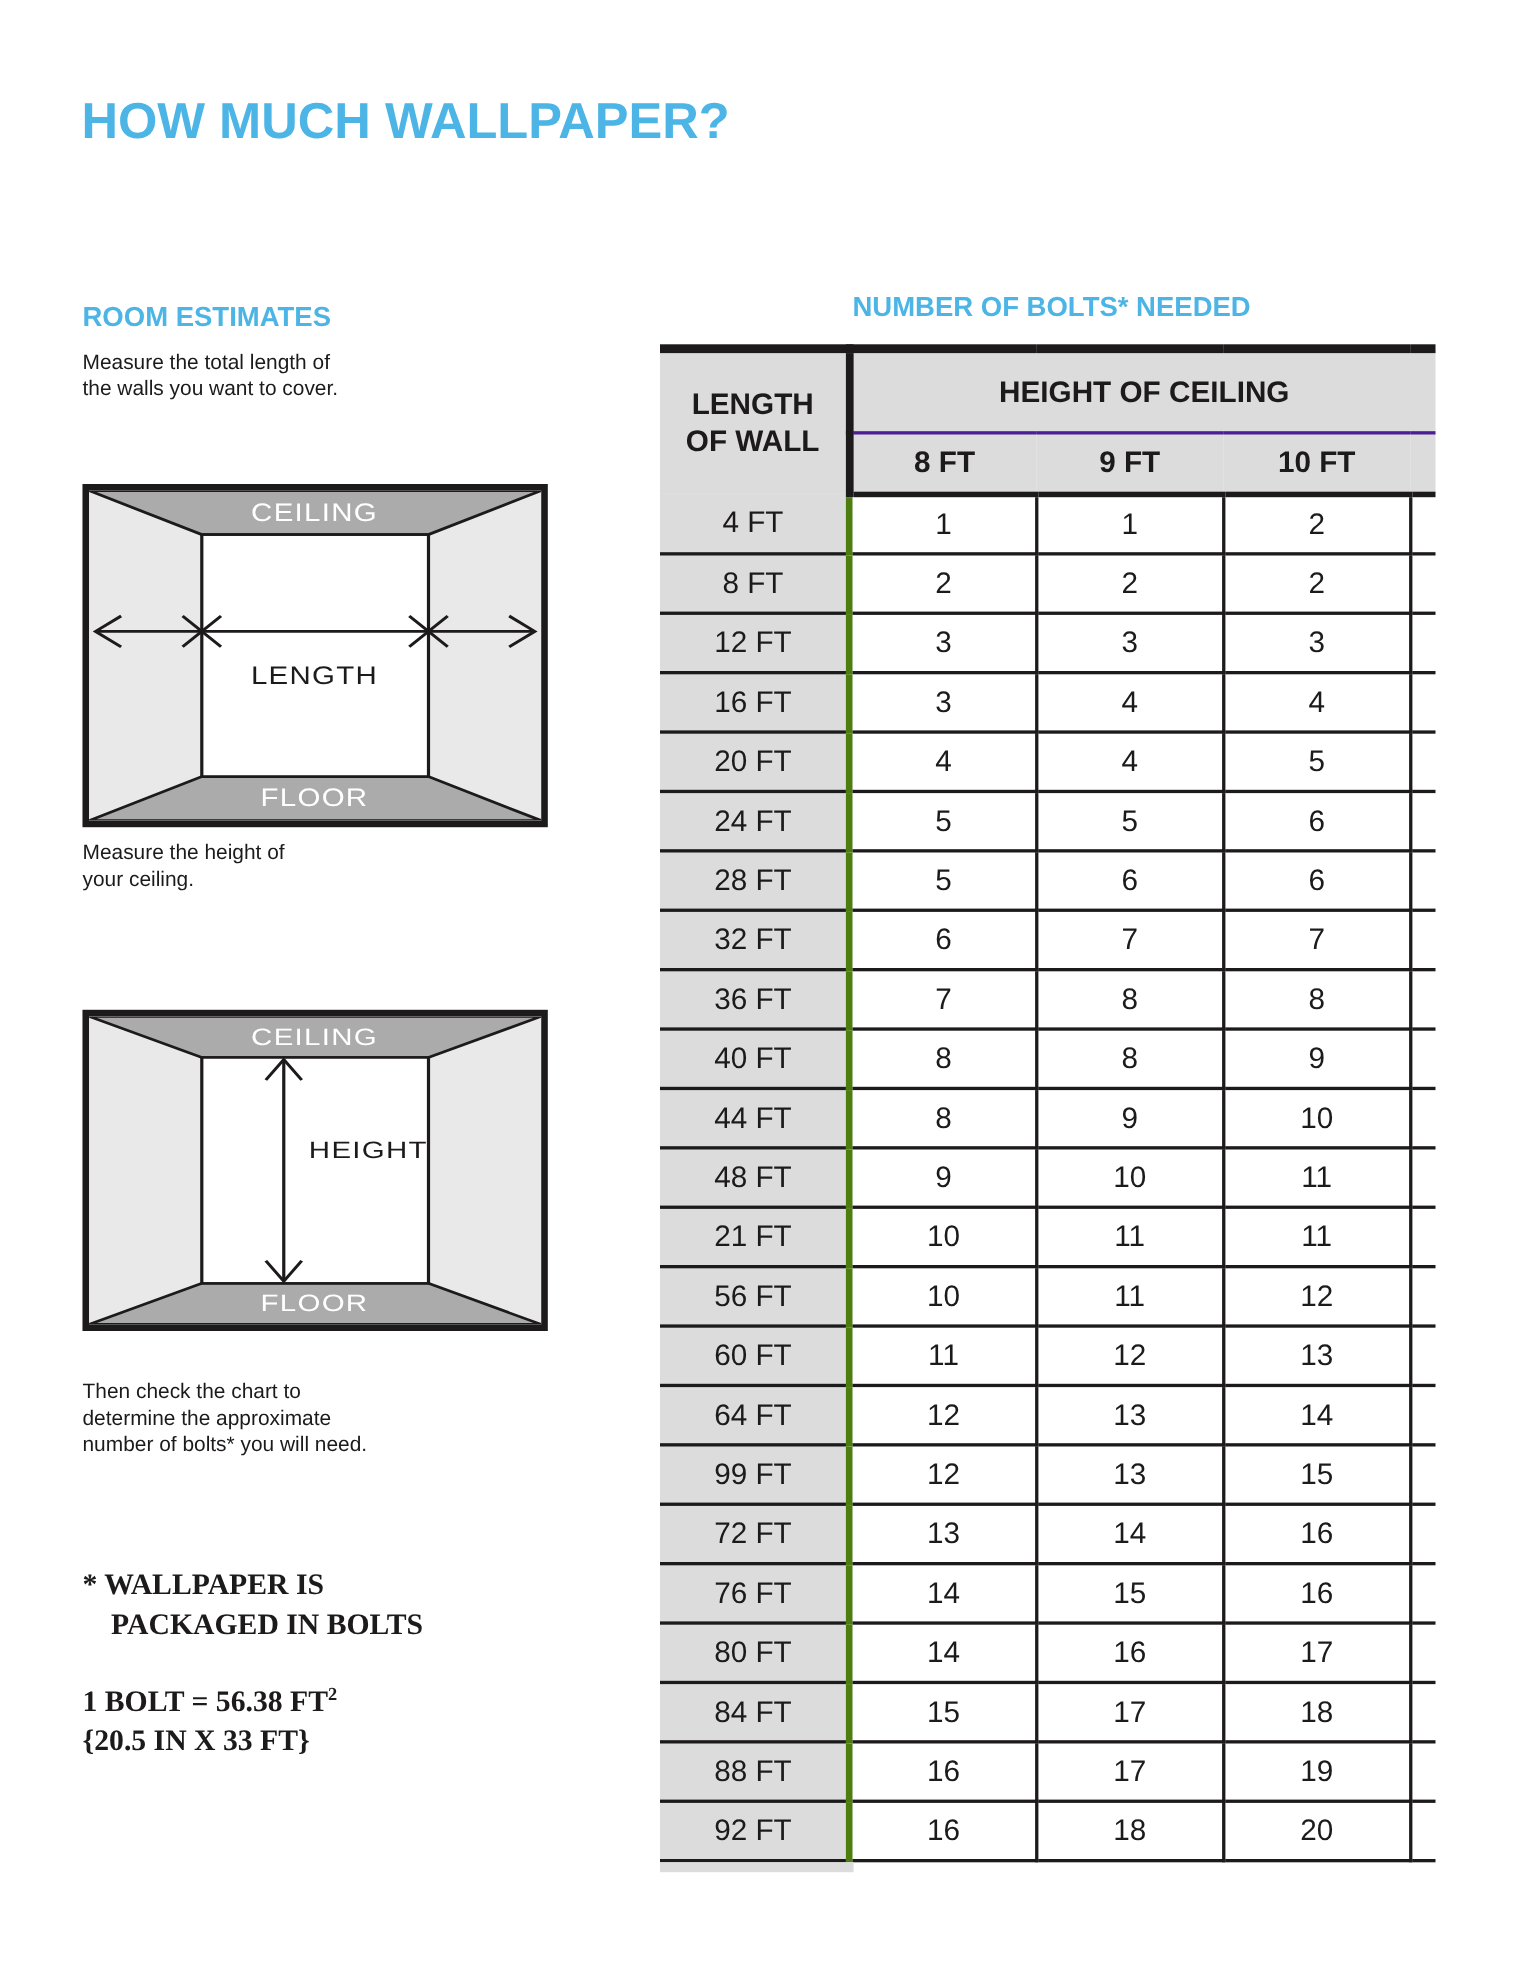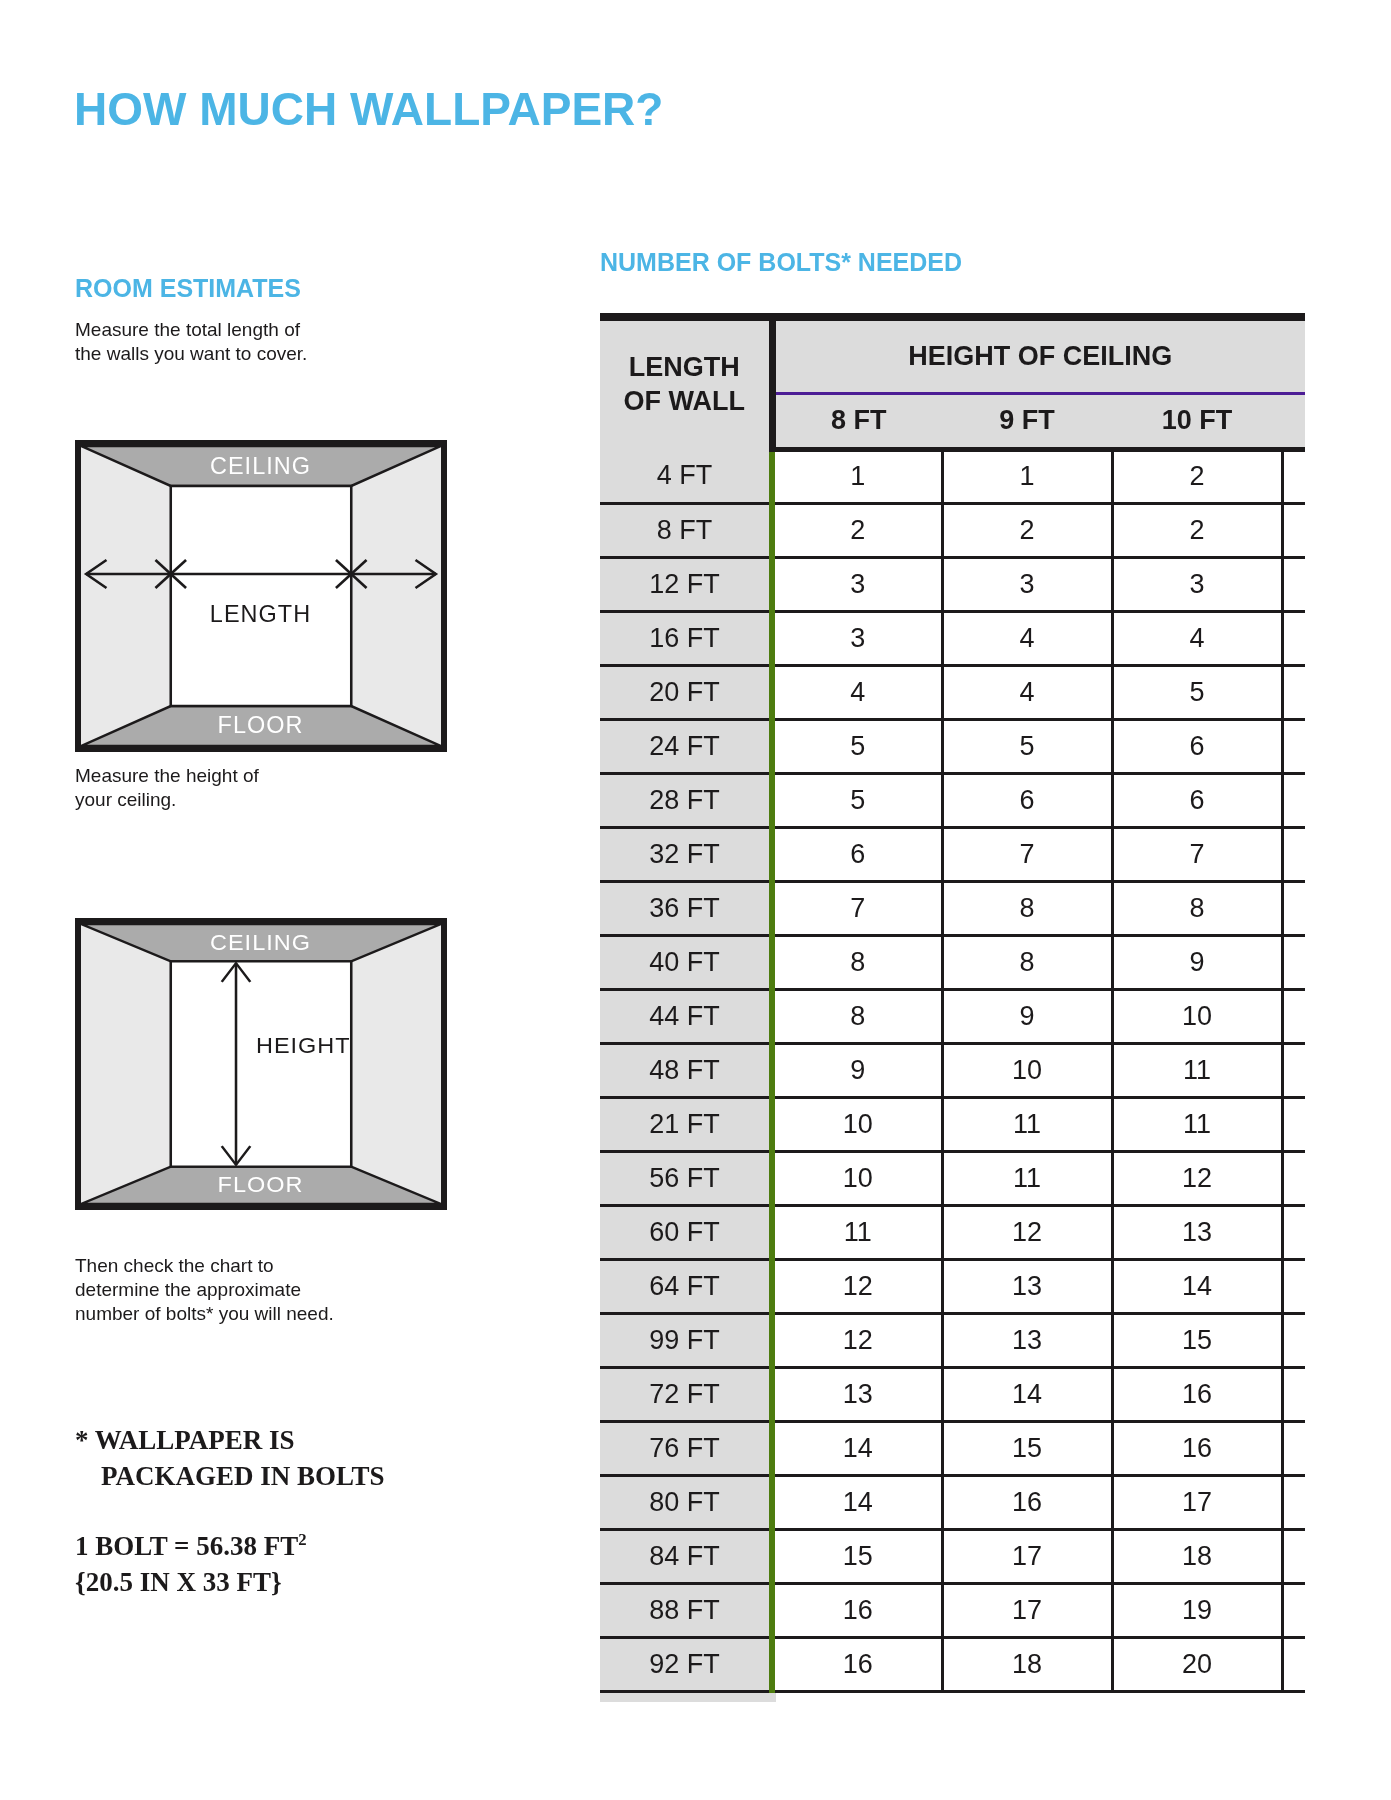--- a/index.html
+++ b/index.html
@@ -5,28 +5,28 @@
   * { margin:0; padding:0; box-sizing:border-box; }
   html,body { background:#ffffff; }
   body { font-family:"Liberation Sans", sans-serif; color:#1c1a1b; }
   .page { position:relative; width:1391px; height:1800px; background:#fff; overflow:hidden; }
 
   .page-title { position:absolute; left:74px; top:82px; font-size:46px; font-weight:700;
                 color:var(--accent-blue,#4cb5e5); letter-spacing:0px; }
 
   .section-heading { font-size:25px; font-weight:700; color:var(--accent-blue,#4cb5e5); }
   .room-estimates-heading { position:absolute; left:75px; top:258px;margin-top:16px; }
-  .bolts-heading { position:absolute; left:600px; top:248px; width:712px; }
+  .bolts-heading { position:absolute; left:600px; top:265px; width:712px; text-align:center; }
 
   .para { position:absolute; left:75px; font-size:19px; line-height:1.25; color:#1c1a1b; }
   .para-step1 { top:318px; }
   .para-step2 { top:764px; }
   .para-step3 { top:1254px; }
 
-  .diagram { position:absolute; left:75px; width:372px; border:6px solid #1c1a1b; background:#e9e9e9; }
+  .diagram { position:absolute; left:75px; width:423px; border:6px solid #1c1a1b; background:#e9e9e9; }
   .diagram-length { top:440px; height:312px; }
   .diagram-height { top:918px; height:292px; }
   .diagram svg { display:block; width:100%; height:100%; }
 
   .footnote { position:absolute; left:75px; font-size:27px; font-weight:700; line-height:1.35; color:#1c1a1b;font-family:Liberation Serif, serif; }
   .footnote-bolts { top:1422px; }
   .footnote-bolts .indent { padding-left:26px; }
   .bolt-spec { top:1528px; }
   .bolt-spec sup { font-size:0.62em; vertical-align:super; line-height:0; }
 

